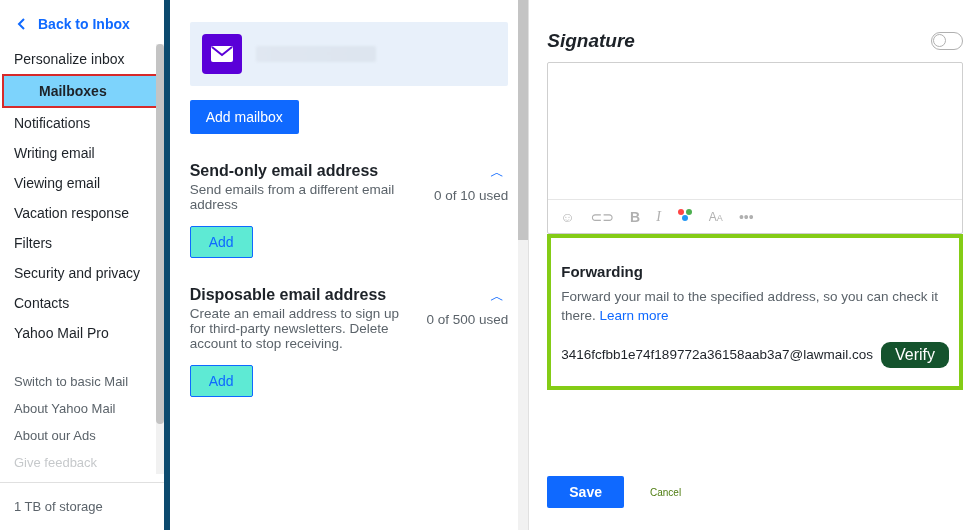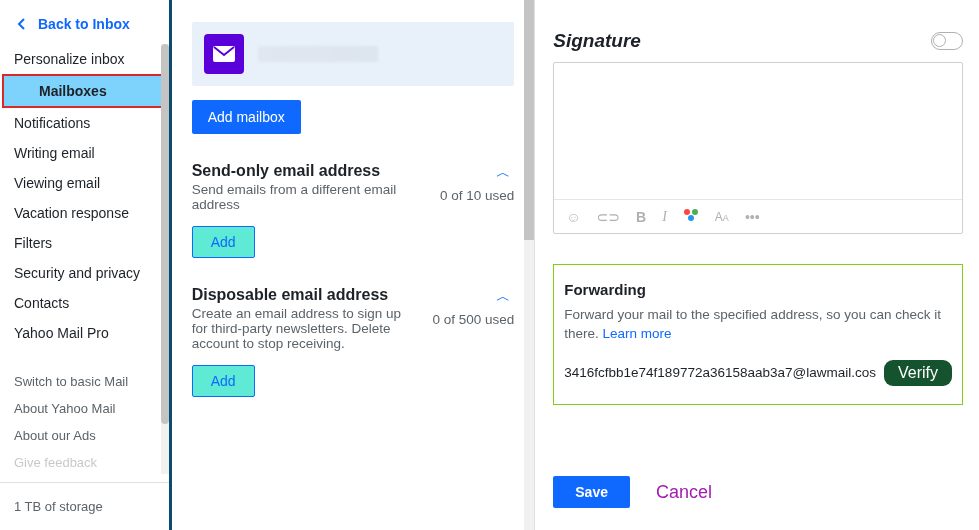--- a/index.html
+++ b/index.html
@@ -8,21 +8,21 @@
     font-size: 14px;
     color: #1d2228;
     background: #fff;
     width: 979px;
     height: 530px;
     overflow: hidden;
     display: flex;
   }
   .sidebar {
     width: 175px;
-    border-right: 3px solid #0c4a6e;
+    border-right: 6px solid #0c4a6e;
     display: flex;
     flex-direction: column;
     position: relative;
   }
   .back-link {
     display: flex;
     align-items: center;
     gap: 8px;
     color: #0f69ff;
     font-weight: 600;
@@ -208,23 +208,22 @@
   .sig-toolbar {
     border-top: 1px solid #e6e6e6;
     display: flex;
     gap: 16px;
     align-items: center;
     padding: 8px 12px;
     color: #b0b0b0;
   }
   .sig-toolbar span { cursor: pointer; }
   .fwd {
-    border: 1px solid #84cc16;
-    margin-top: 30px;
-    padding: 16px 10px 18px;
+    border: 4px solid #84cc16;
+    padding: 25px 10px 18px;
   }
   .fwd-title { font-weight: 700; font-size: 15px; margin-bottom: 8px; }
   .fwd-desc { color: #5b636a; font-size: 13.5px; line-height: 1.4; }
   .fwd-desc a { color: #0f69ff; text-decoration: none; cursor: pointer; }
   .fwd-row {
     display: flex;
     justify-content: space-between;
     align-items: center;
     margin-top: 16px;
     gap: 8px;
@@ -259,22 +258,22 @@
     border: none;
     padding: 8px 22px;
     font-weight: 600;
     font-size: 14px;
     border-radius: 2px;
     cursor: pointer;
   }
   .btn-cancel {
     background: none;
     border: none;
-    color: #a21caf;
-    font-size: 18px;
+    color: #4d7c0f;
+    font-size: 10px;
     cursor: pointer;
   }
 </style>
 </head>
 <body>
 
 <div class="sidebar">
   <div class="back-link">
     <svg viewBox="0 0 16 16" fill="none" stroke="#0f69ff" stroke-width="2">
         <path d="M10 3 L5 8 L10 13"></path>

